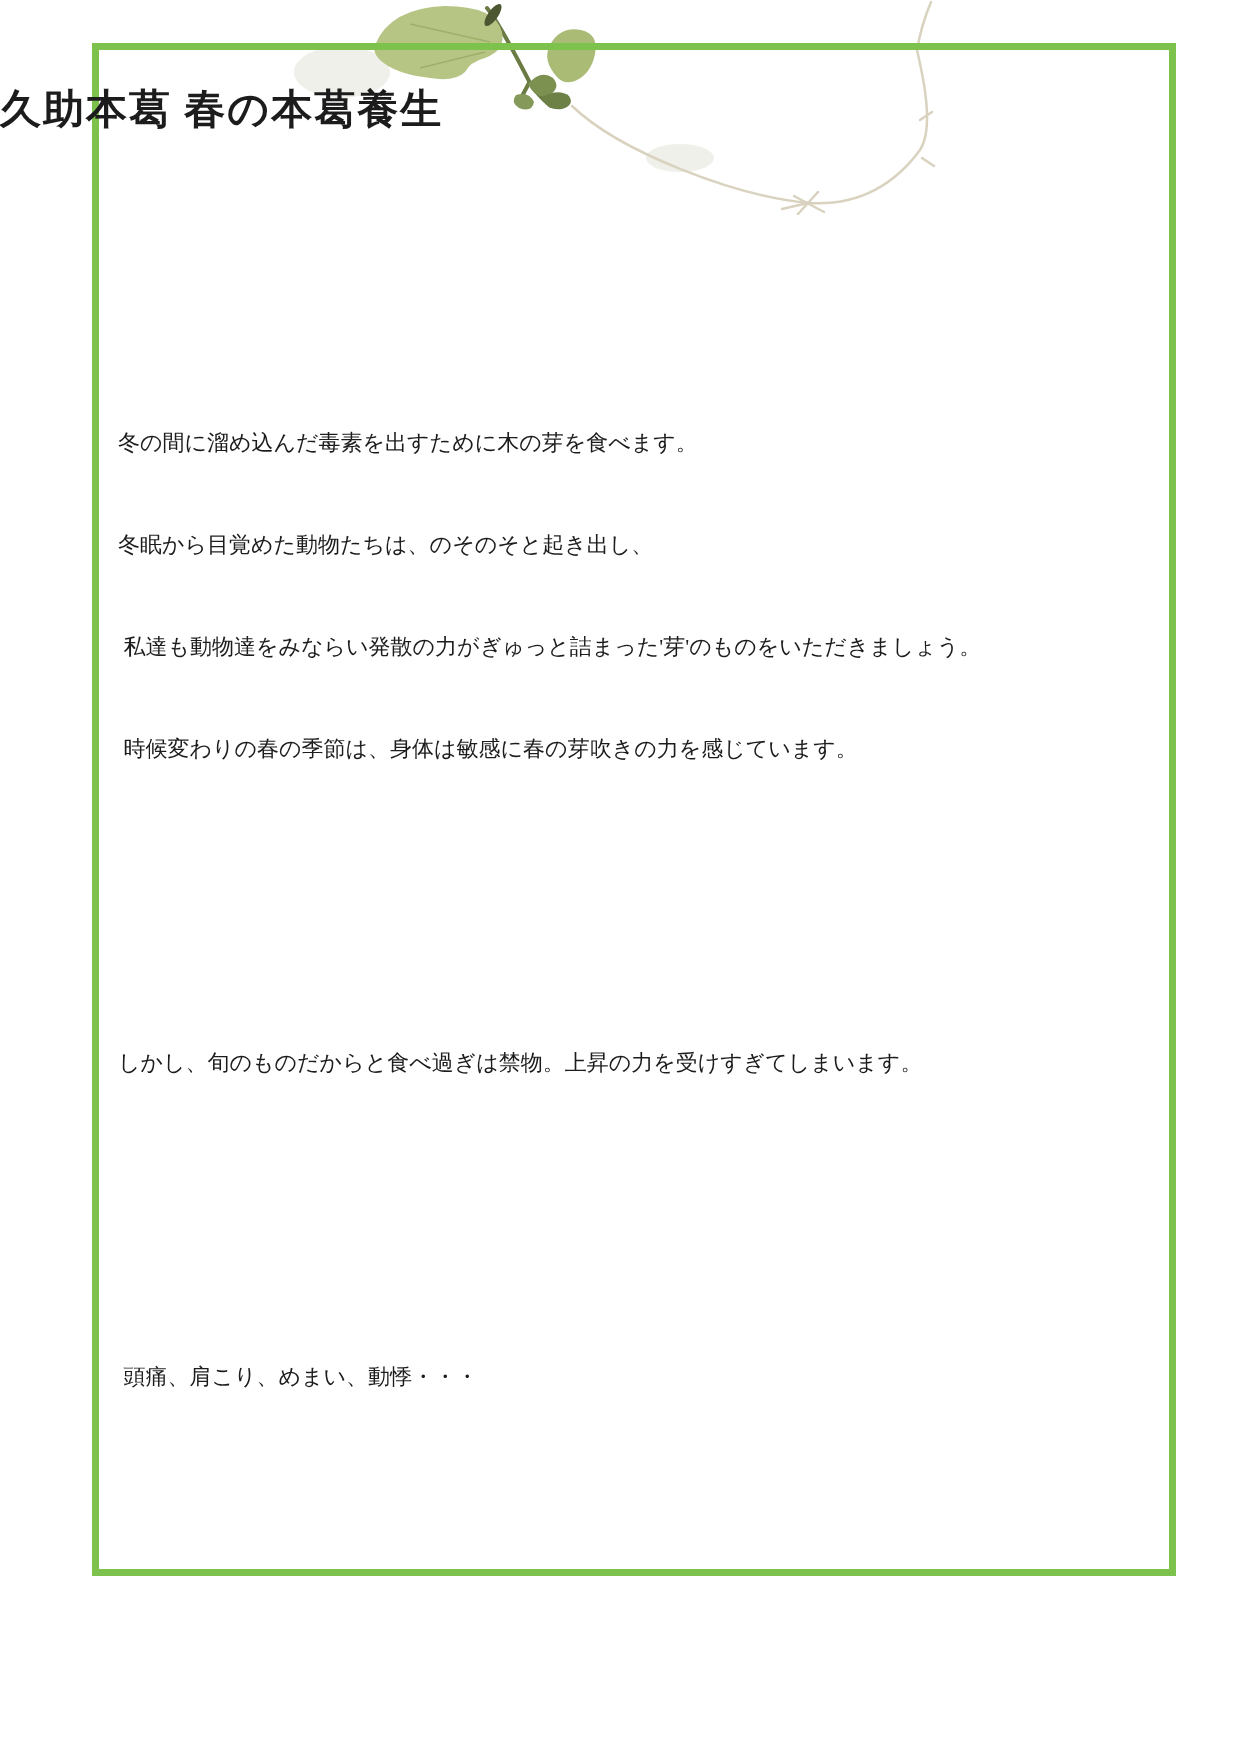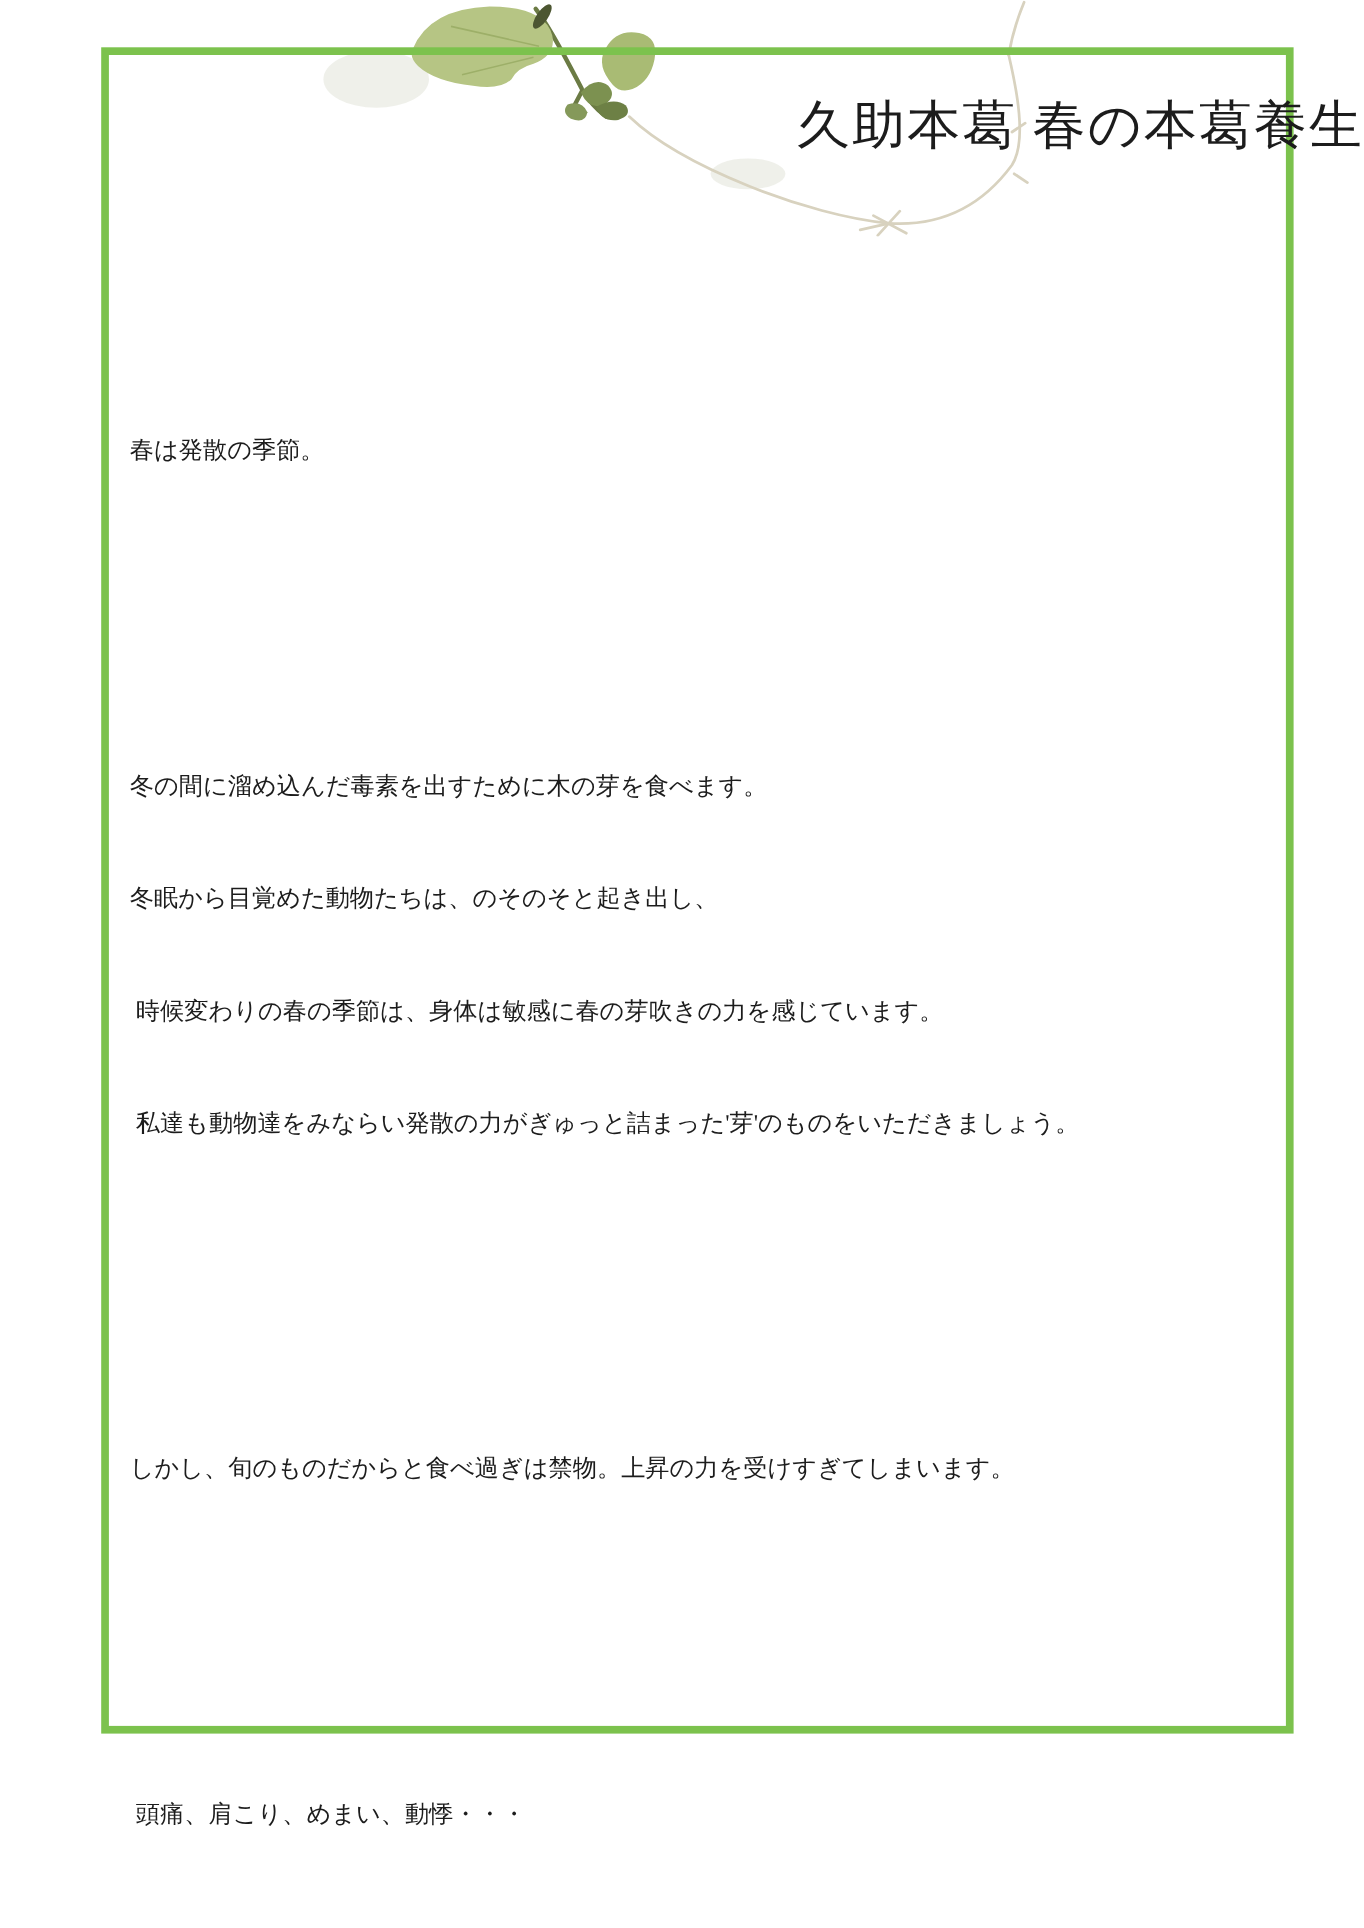--- a/index.html
+++ b/index.html
@@ -21,25 +21,26 @@
   }
   .art {
     position:absolute;
     left:280px; top:0;
     width:660px; height:215px;
     z-index:1;
   }
   .title {
     position:absolute;
     top:82px; left:0; width:100%;
-    text-align:right;
-    font-size:48px;
+    text-align:left;
+    font-size:41px;
     letter-spacing:2px;
     z-index:3;
     white-space:pre;
+    font-weight:bold;
   }
   .content {
     position:absolute;
     left:118px; top:222px;
     width:960px;
     font-size:22px;
     line-height:34px;
     z-index:3;
     white-space:pre-wrap;
   }
@@ -84,29 +85,26 @@
     <ellipse cx="213" cy="15" rx="5" ry="13" transform="rotate(35 213 15)" fill="#4c5631"></ellipse>
   </g>
 </svg>
 
 <div class="frame"></div>
 
 <div class="title">久助本葛 春の本葛養生</div>
 
 <div class="content">
 
-  <p class="para tight">
-    <span class="line">春は発散の季節。</span>
-  </p>
 
   <p class="para">
     <span class="line">冬の間に溜め込んだ毒素を出すために木の芽を食べます。</span>
     <span class="line">冬眠から目覚めた動物たちは、のそのそと起き出し、</span>
+    <span class="line"> 私達も動物達をみならい発散の力がぎゅっと詰まった'芽'のものをいただきましょう。</span>
     <span class="line"> 時候変わりの春の季節は、身体は敏感に春の芽吹きの力を感じています。</span>
-    <span class="line"> 私達も動物達をみならい発散の力がぎゅっと詰まった'芽'のものをいただきましょう。</span>
   </p>
 
   <p class="para">
     <span class="line">しかし、旬のものだからと食べ過ぎは禁物。上昇の力を受けすぎてしまいます。</span>
   </p>
 
   <p class="para">
     <span class="line"> 頭痛、肩こり、めまい、動悸・・・</span>
     
     

